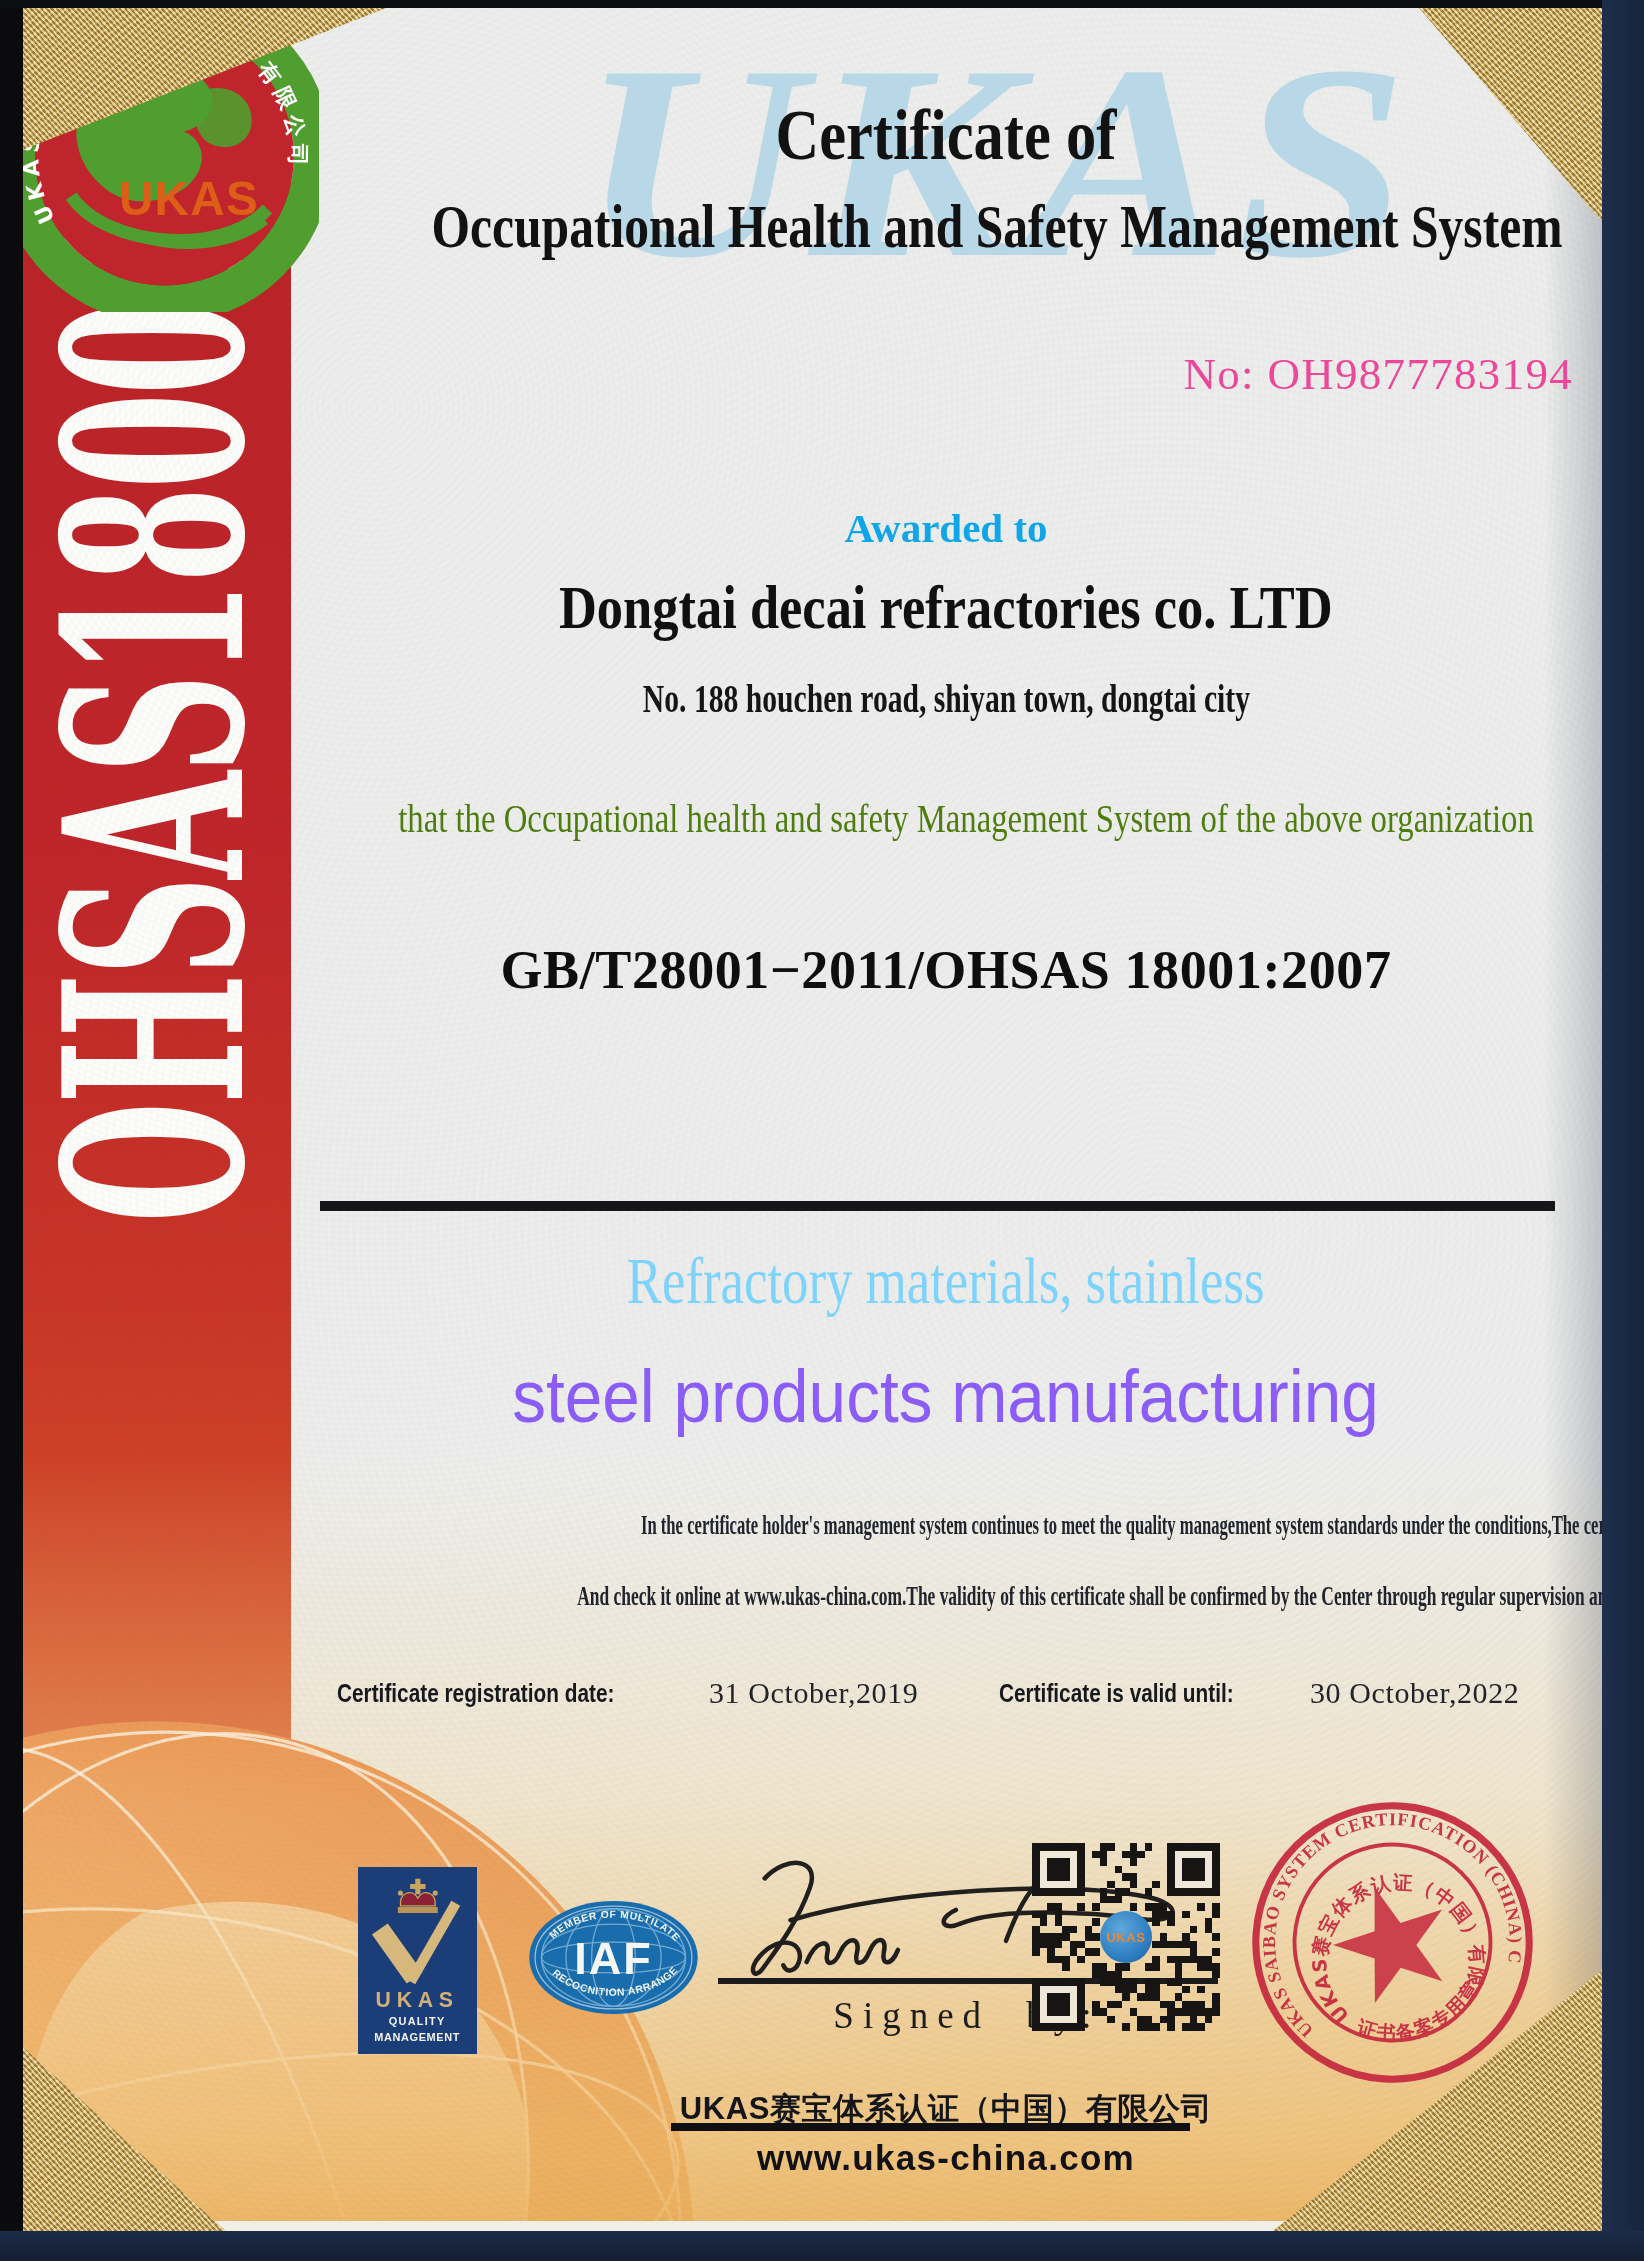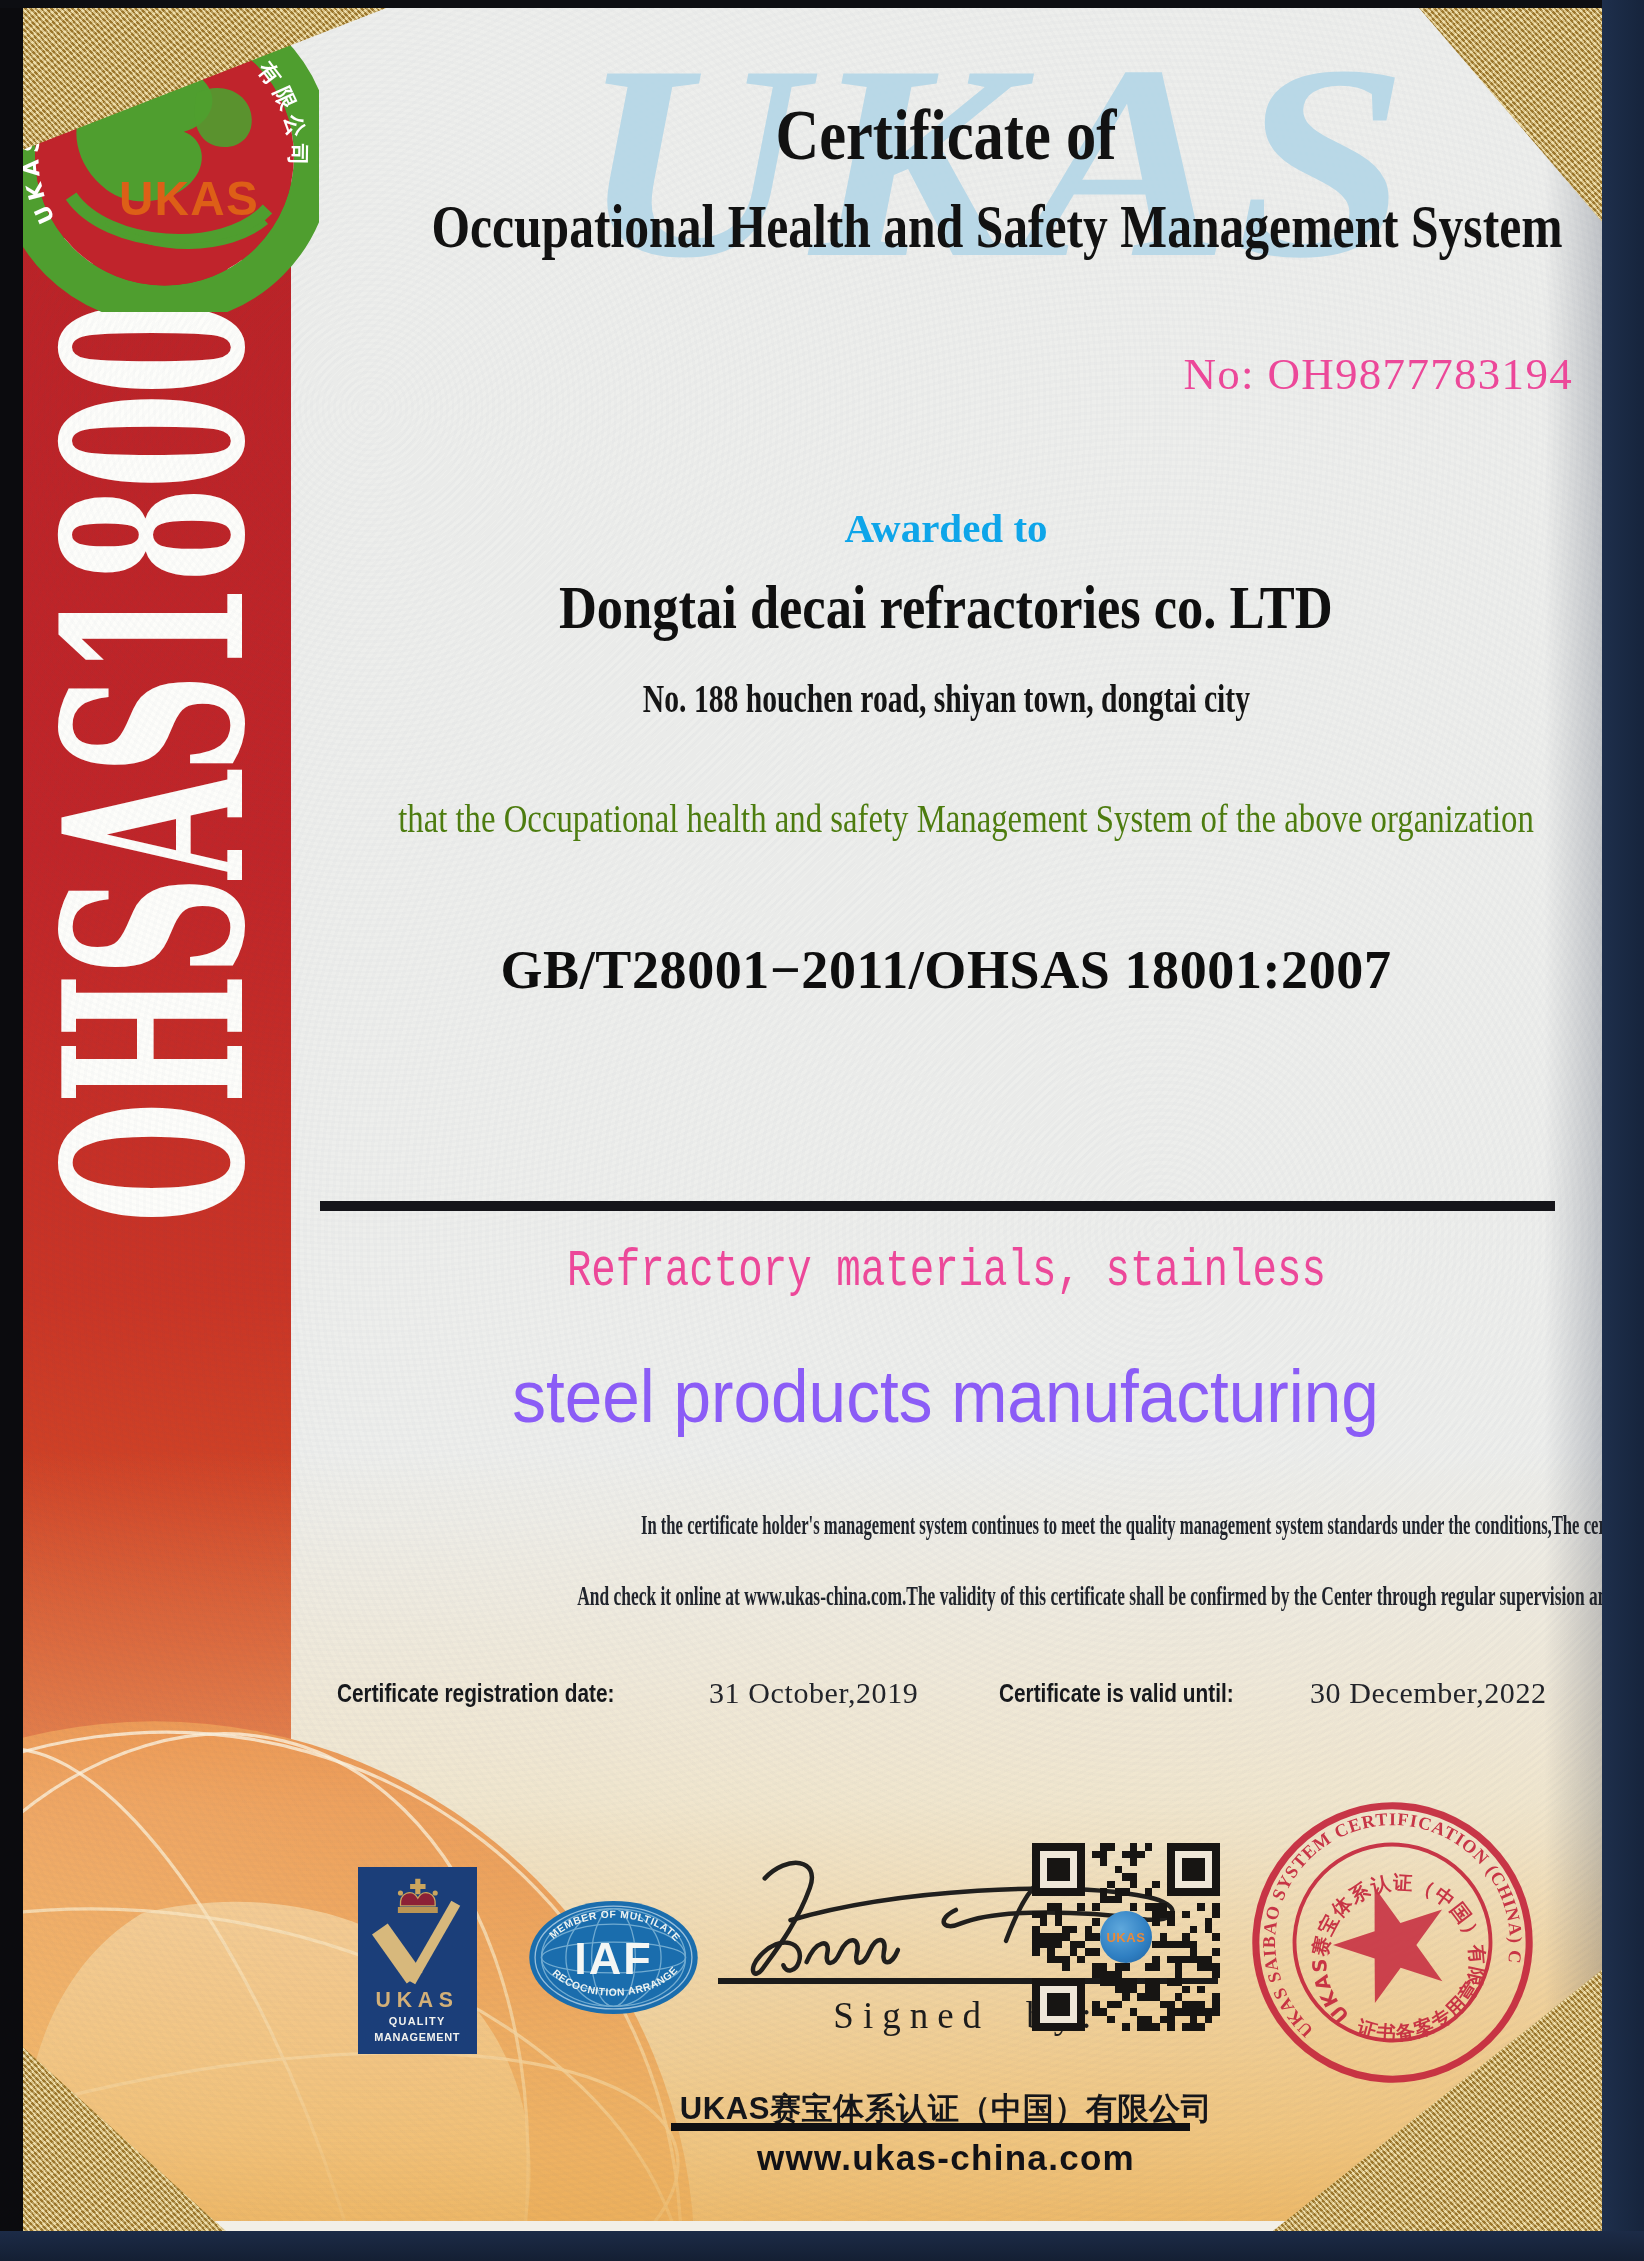--- a/index.html
+++ b/index.html
@@ -58,21 +58,21 @@
   .company .sx{transform:scaleX(.86);}
   .address{top:676px;font-size:39px;font-weight:bold;color:#151515;}
   .address .sx{transform:scaleX(.76);}
   .body1{top:796px;font-size:39px;color:#4d7c0f;}
   .body1 .sx{transform:scaleX(.84);}
   .body2{top:882px;font-size:39px;color:#1b1b1b;}
   .body2 .sx{transform:scaleX(.76);}
   .standard{top:939px;font-size:54px;font-weight:bold;color:#0e0e0e;letter-spacing:0.6px;}
   .scopeh{top:1136px;font-size:48px;font-weight:bold;color:#101010;letter-spacing:4.5px;}
   .scoperule{left:320px;top:1201px;width:1235px;height:10.3px;background:#15151a;z-index:7;}
-  .scope1{top:1243px;font-size:51px;color:#ec4899;font-family:Liberation Mono, monospace;}
+  .scope1{top:1243px;font-size:66px;color:#7dd3fc;font-family:Liberation Serif, serif;}
   .scope1 .sx{transform:scaleX(.80);}
   .scope2{top:1353px;font-size:75px;color:#8b5cf6;font-family:Liberation Sans, sans-serif;}
   .scope2 .sx{transform:scaleX(.90);}
   .fine1{top:1510px;font-size:26.4px;font-weight:bold;color:#20242c;}
   .fine1 .sx{transform:scaleX(.63);}
   .fine2{top:1581px;font-size:26.4px;font-weight:bold;color:#20242c;}
   .fine2 .sx{transform:scaleX(.66);}
 
   .dlabel{top:1678px;z-index:7;font-family:"Liberation Sans","DejaVu Sans",sans-serif;font-weight:bold;
         font-size:26px;color:#16181c;transform:scaleX(.8);transform-origin:left top;}
@@ -184,21 +184,21 @@
   <div class="abs scoperule"></div>
   <div class="abs cx scope1 nw"><span class="sx">Refractory materials, stainless</span></div>
   <div class="abs cx scope2 nw"><span class="sx">steel products manufacturing</span></div>
 
   <div class="abs cx fine1 nw"><span class="sx">In the certificate holder's management system continues to meet the quality management system standards under the conditions,The certification is valid for three years.</span></div>
   <div class="abs cx fine2 nw"><span class="sx">And check it online at www.ukas-china.com.The validity of this certificate shall be confirmed by the Center through regular supervision and approval.</span></div>
 
   <div class="abs dlabel nw" style="left:337px;">Certificate registration date:</div>
   <div class="abs dvalue nw" style="left:676px;margin-left:33px;">31 October,2019</div>
   <div class="abs dlabel nw" style="left:999px;">Certificate is valid until:</div>
-  <div class="abs dvalue nw" style="left:1310px;">30 December,2022</div>
+  <div class="abs dvalue nw" style="left:1310px;">30 October,2022</div>
 
   <div class="abs qmlogo">
     <svg width="119" height="187" viewBox="0 0 185 290">
       <g>
         <path d="M62,62 h62 v9 h-62 z" fill="#bb9554"></path>
         <path d="M66,60 C64,40 84,32 93,48 C102,32 122,40 120,60 Z" fill="#8c2136" stroke="#caa55e" stroke-width="2"></path>
         <path d="M89,22 h8 v8 h8 v8 h-8 v8 h-8 v-8 h-8 v-8 h8 z" fill="#caa55e" transform="translate(0,-4)"></path>
         <circle cx="66" cy="40" r="4" fill="#caa55e"></circle>
           <circle cx="120" cy="40" r="4" fill="#caa55e"></circle>
       </g>

